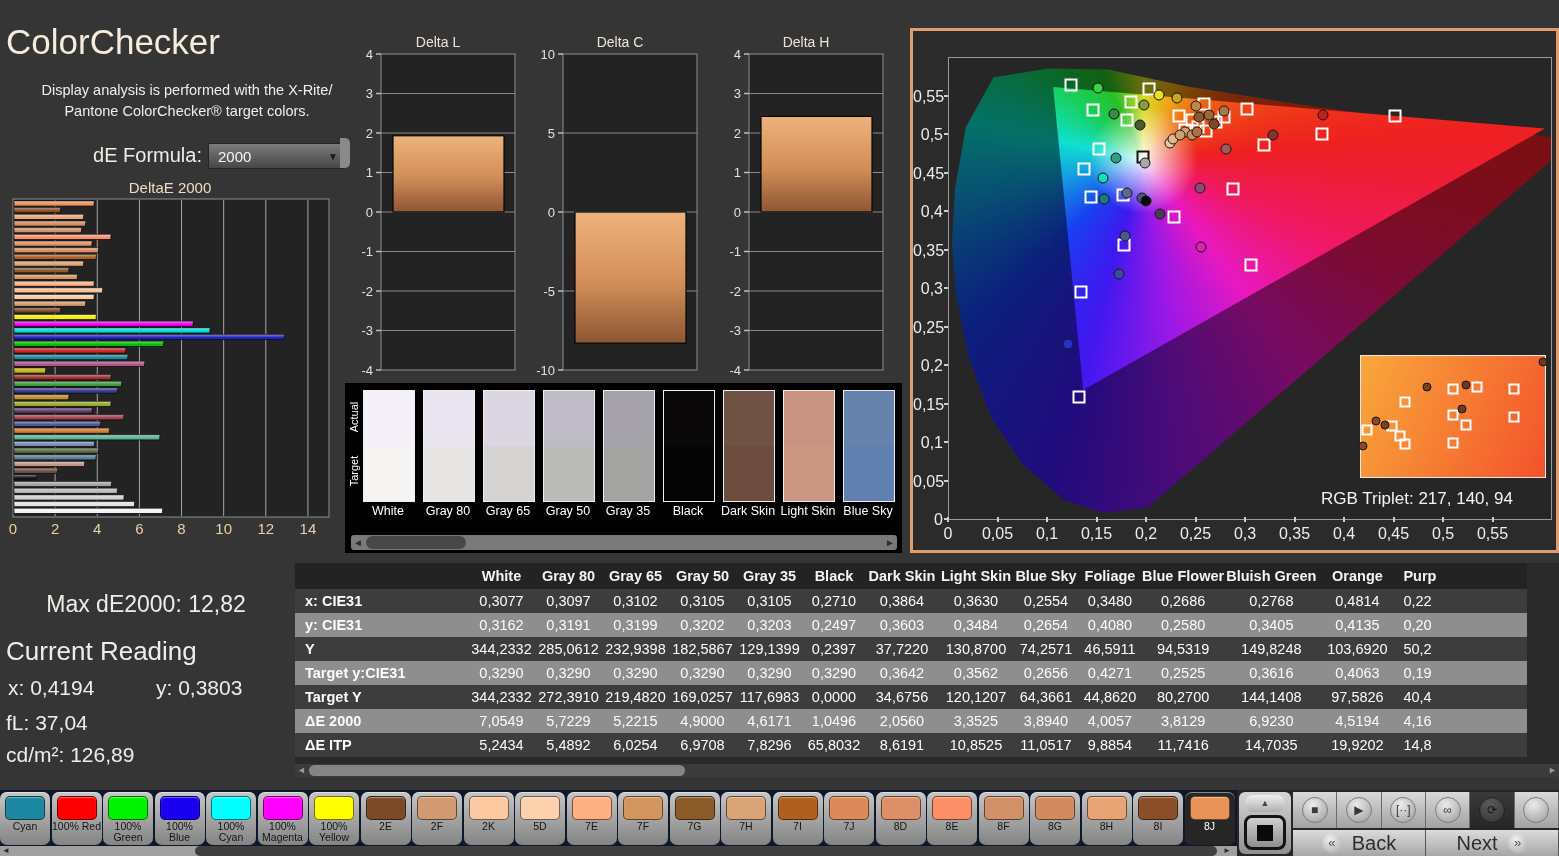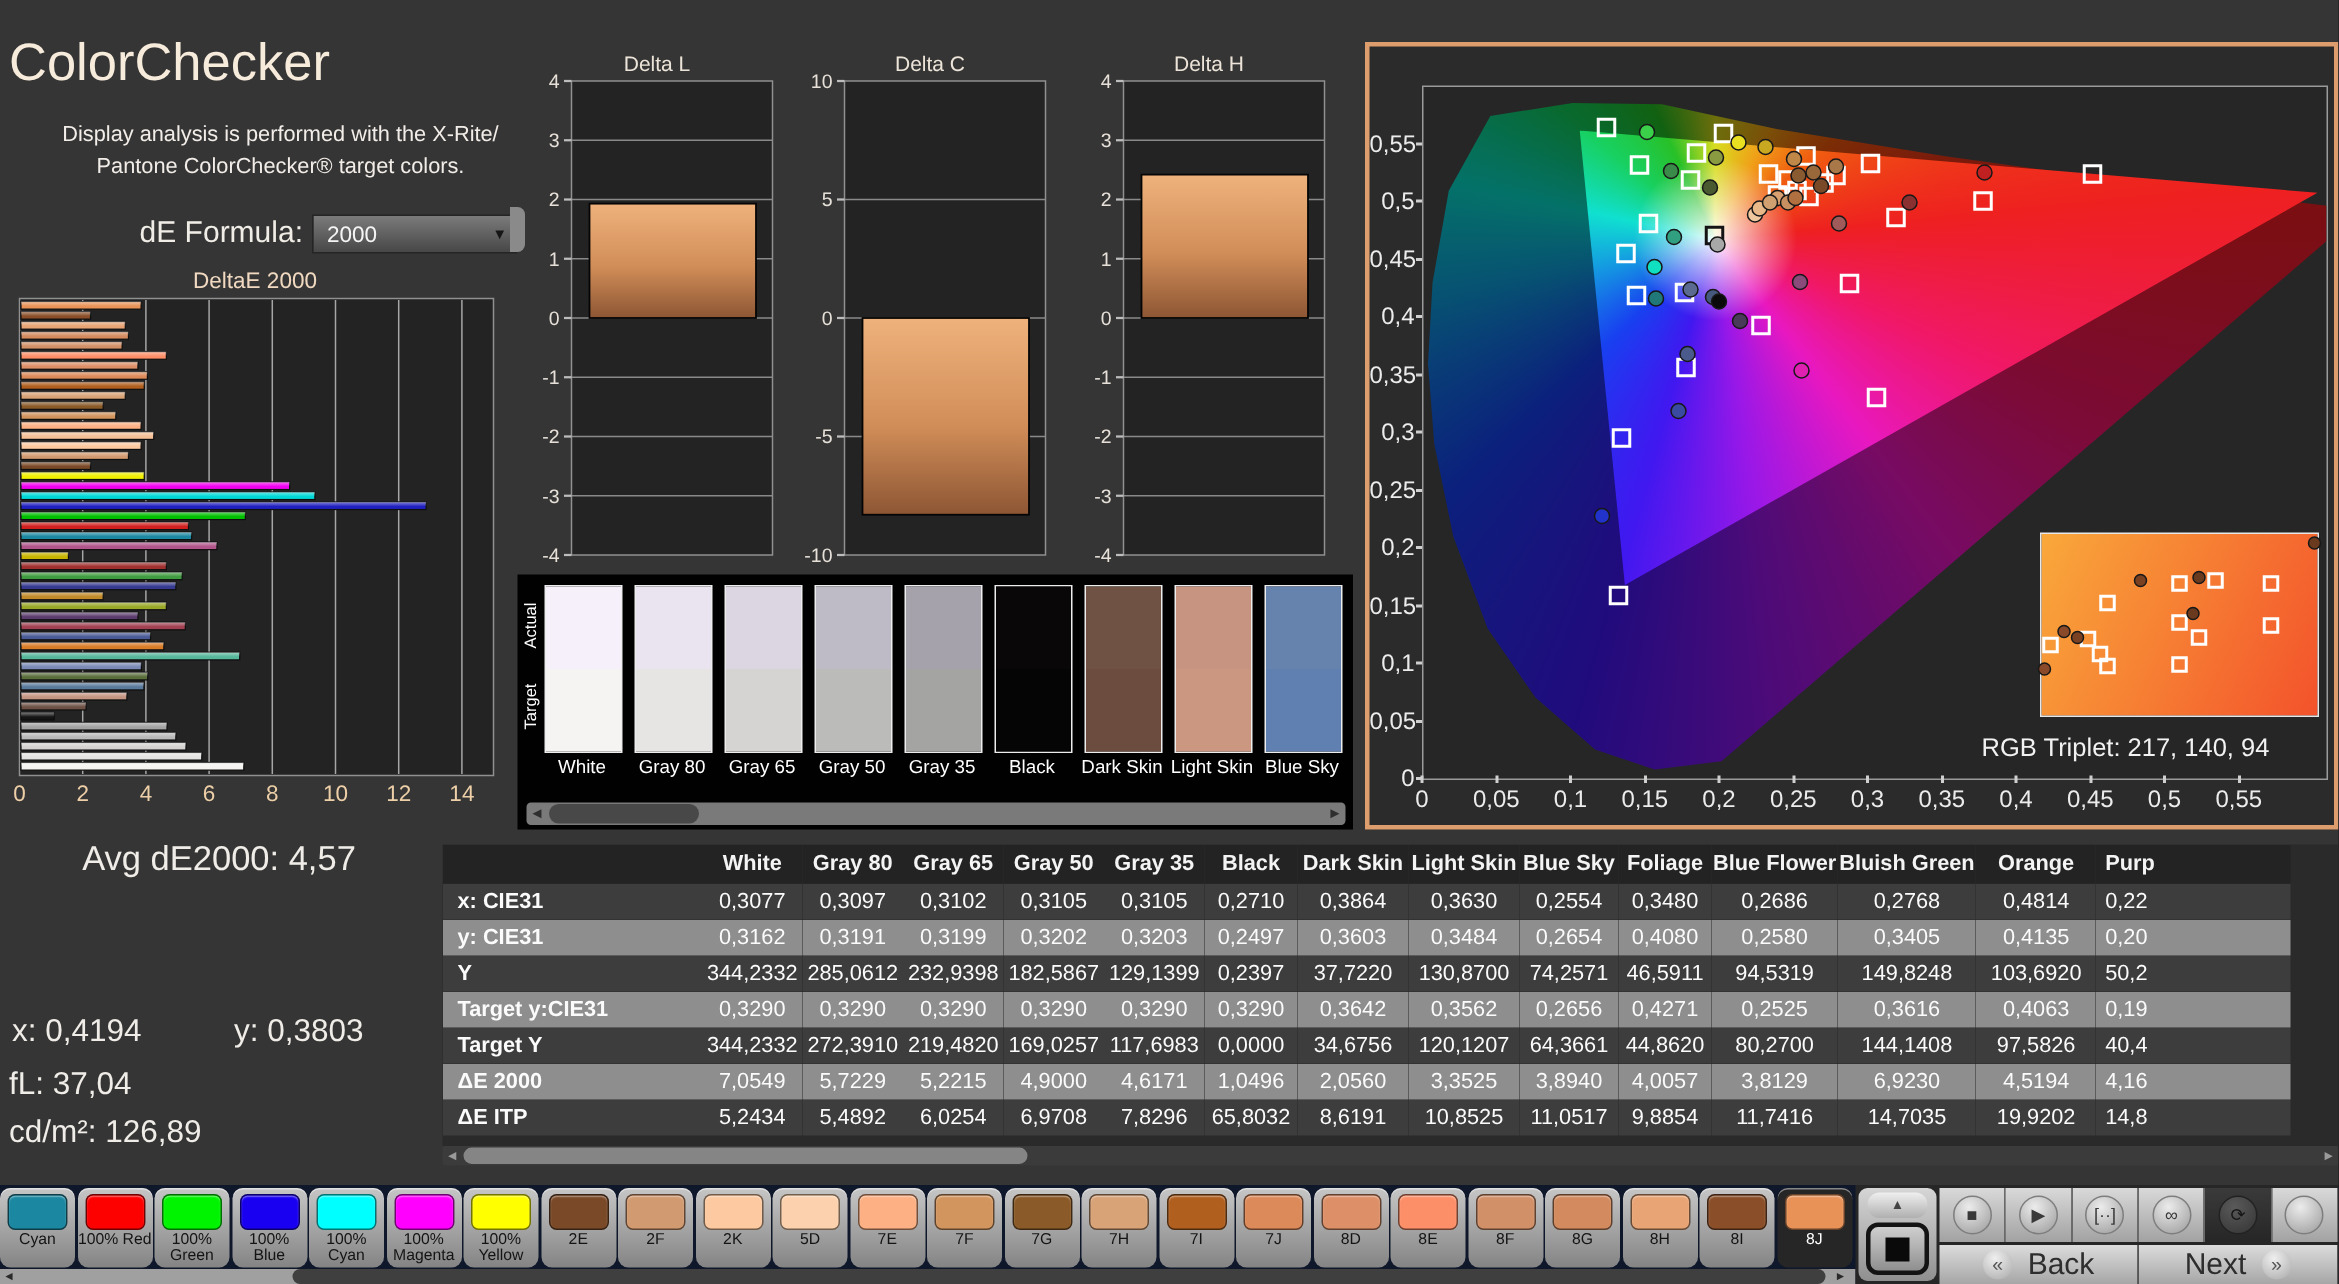--- a/index.html
+++ b/index.html
@@ -544,21 +544,22 @@
       <div class="tick-label" style="left: 413px; top: 494px; width: 36px; text-align: center;">0,4</div>
       <div class="tick-mark" style="left: 430px; top: 486px; width: 2px; height: 5px;"></div>
       <div class="tick-label" style="left: 462.5px; top: 494px; width: 36px; text-align: center;">0,45</div>
       <div class="tick-mark" style="left: 479.5px; top: 486px; width: 2px; height: 5px;"></div>
       <div class="tick-label" style="left: 512px; top: 494px; width: 36px; text-align: center;">0,5</div>
       <div class="tick-mark" style="left: 529px; top: 486px; width: 2px; height: 5px;"></div>
       <div class="tick-label" style="left: 561.5px; top: 494px; width: 36px; text-align: center;">0,55</div>
       <div class="tick-mark" style="left: 578.5px; top: 486px; width: 2px; height: 5px;"></div>
     </div>
 
-  <div class="stat-line" id="avg-line">Avg dE2000: 4,57</div>
+  <div class="stat-line" id="max-line">Max dE2000: 12,82</div>
+  <div class="stat-line" id="current-reading">Current Reading</div>
   <div class="stat-line" id="xy-line">
     <span>x: 0,4194</span>
     <span class="y">y: 0,3803</span>
   </div>
   <div class="stat-line" id="fl-line">fL: 37,04</div>
   <div class="stat-line" id="cd-line">cd/m²: 126,89</div>
 
   <div class="abs" id="table-wrap">
     <table id="data-table">
         <colgroup>

